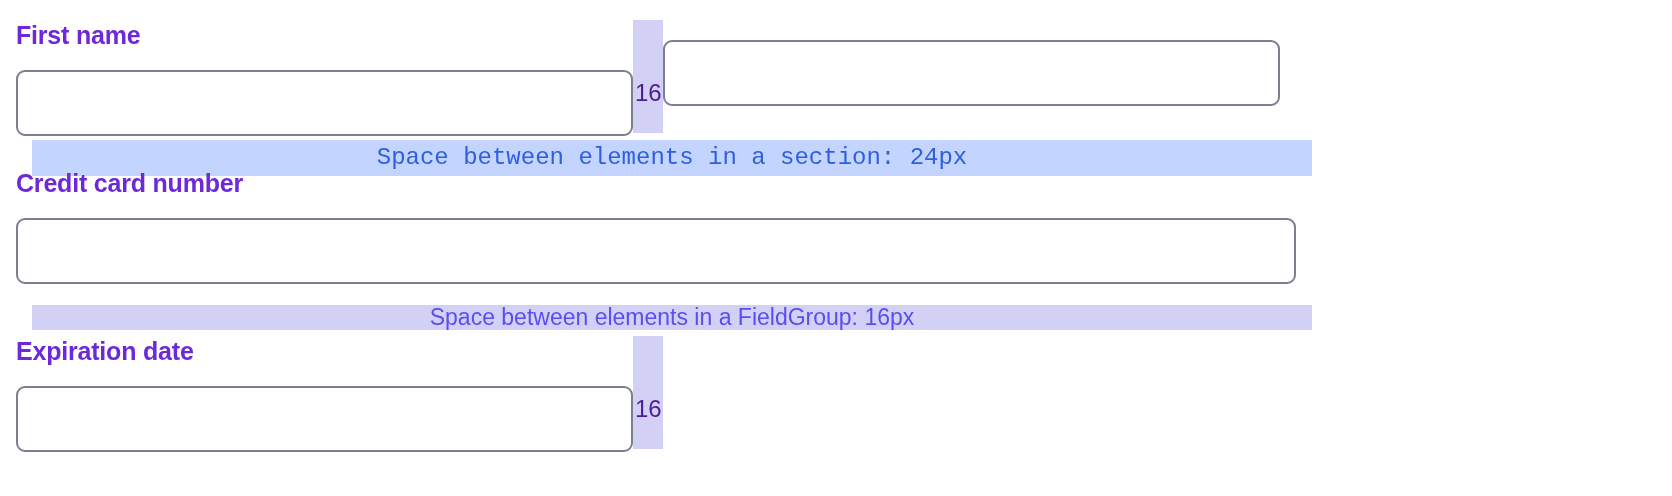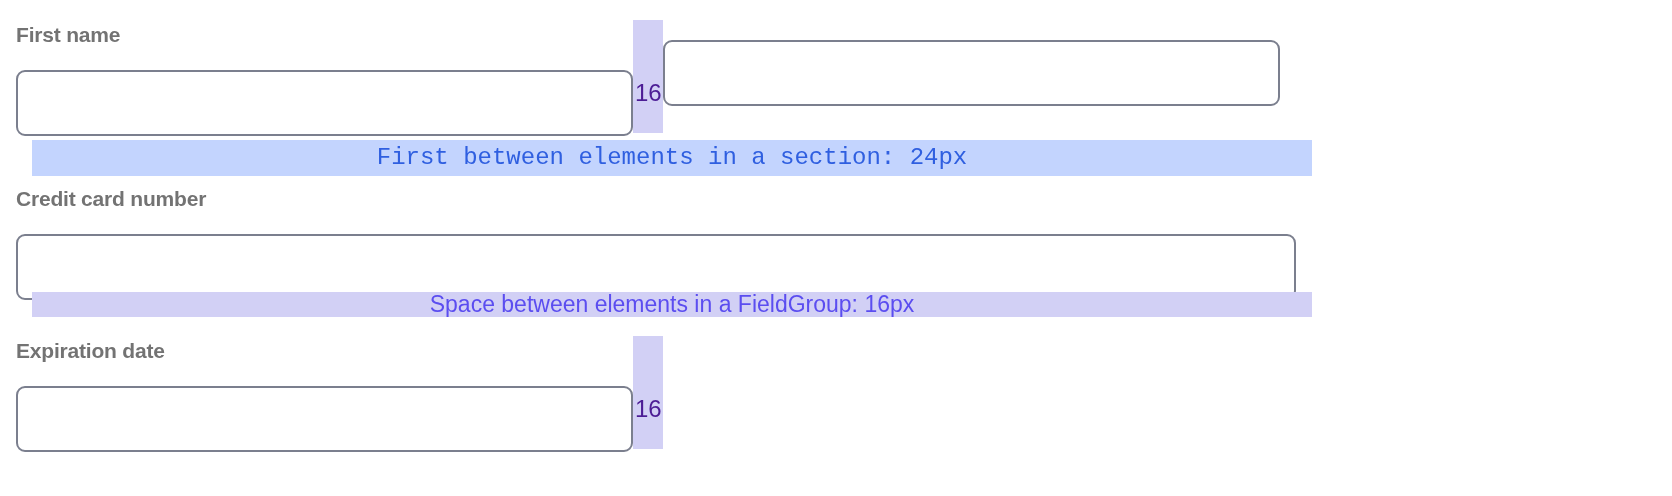--- a/index.html
+++ b/index.html
@@ -28,23 +28,23 @@
     position: absolute;
     left: 16px;
     top: 0;
     width: 1280px;
     height: 496px;
   }
 
   
   .field-label {
     font-family: "Liberation Sans", sans-serif;
-    font-size: 21px;
+    font-size: 25px;
     font-weight: bold;
-    color: #737373;
+    color: #6d28d9;
     line-height: 30px;
     letter-spacing: -0.2px;
     white-space: nowrap;
   }
 
   
   .text-input {
     box-sizing: border-box;
     height: 66px;
     background: #ffffff;
@@ -139,31 +139,31 @@
       <div class="gap-col" style="height:113px;">
         <span class="gap-num">16</span>
       </div>
 
       <div class="pair-col">
         <input class="text-input" type="text" style="margin-top: 20px;" placeholder="">
       </div>
     </div>
 
     <div class="band band-section" style="top:140px;">
-      <span class="band-text">First between elements in a section: 24px</span>
+      <span class="band-text">Space between elements in a section: 24px</span>
     </div>
 
-    <div class="pair-row" style="top:184px;justify-content:flex-end;">
+    <div class="pair-row" style="top:168px;justify-content:flex-end;">
       <div style="width:1280px;">
         <div class="field-label">Credit card number</div>
         <input class="text-input" type="text" style="margin-top: 20px;" placeholder="">
       </div>
     </div>
 
-    <div class="band band-fieldgroup" style="top:292px;">
+    <div class="band band-fieldgroup" style="top:305px;">
       <span class="band-text">Space between elements in a FieldGroup: 16px</span>
     </div>
 
     <div class="pair-row" style="top:336px;">
       <div class="pair-col">
         <div class="field-label">Expiration date</div>
         <input class="text-input" type="text" style="margin-top: 20px;" placeholder="">
       </div>
 
       <div class="gap-col" style="height:113px;">

